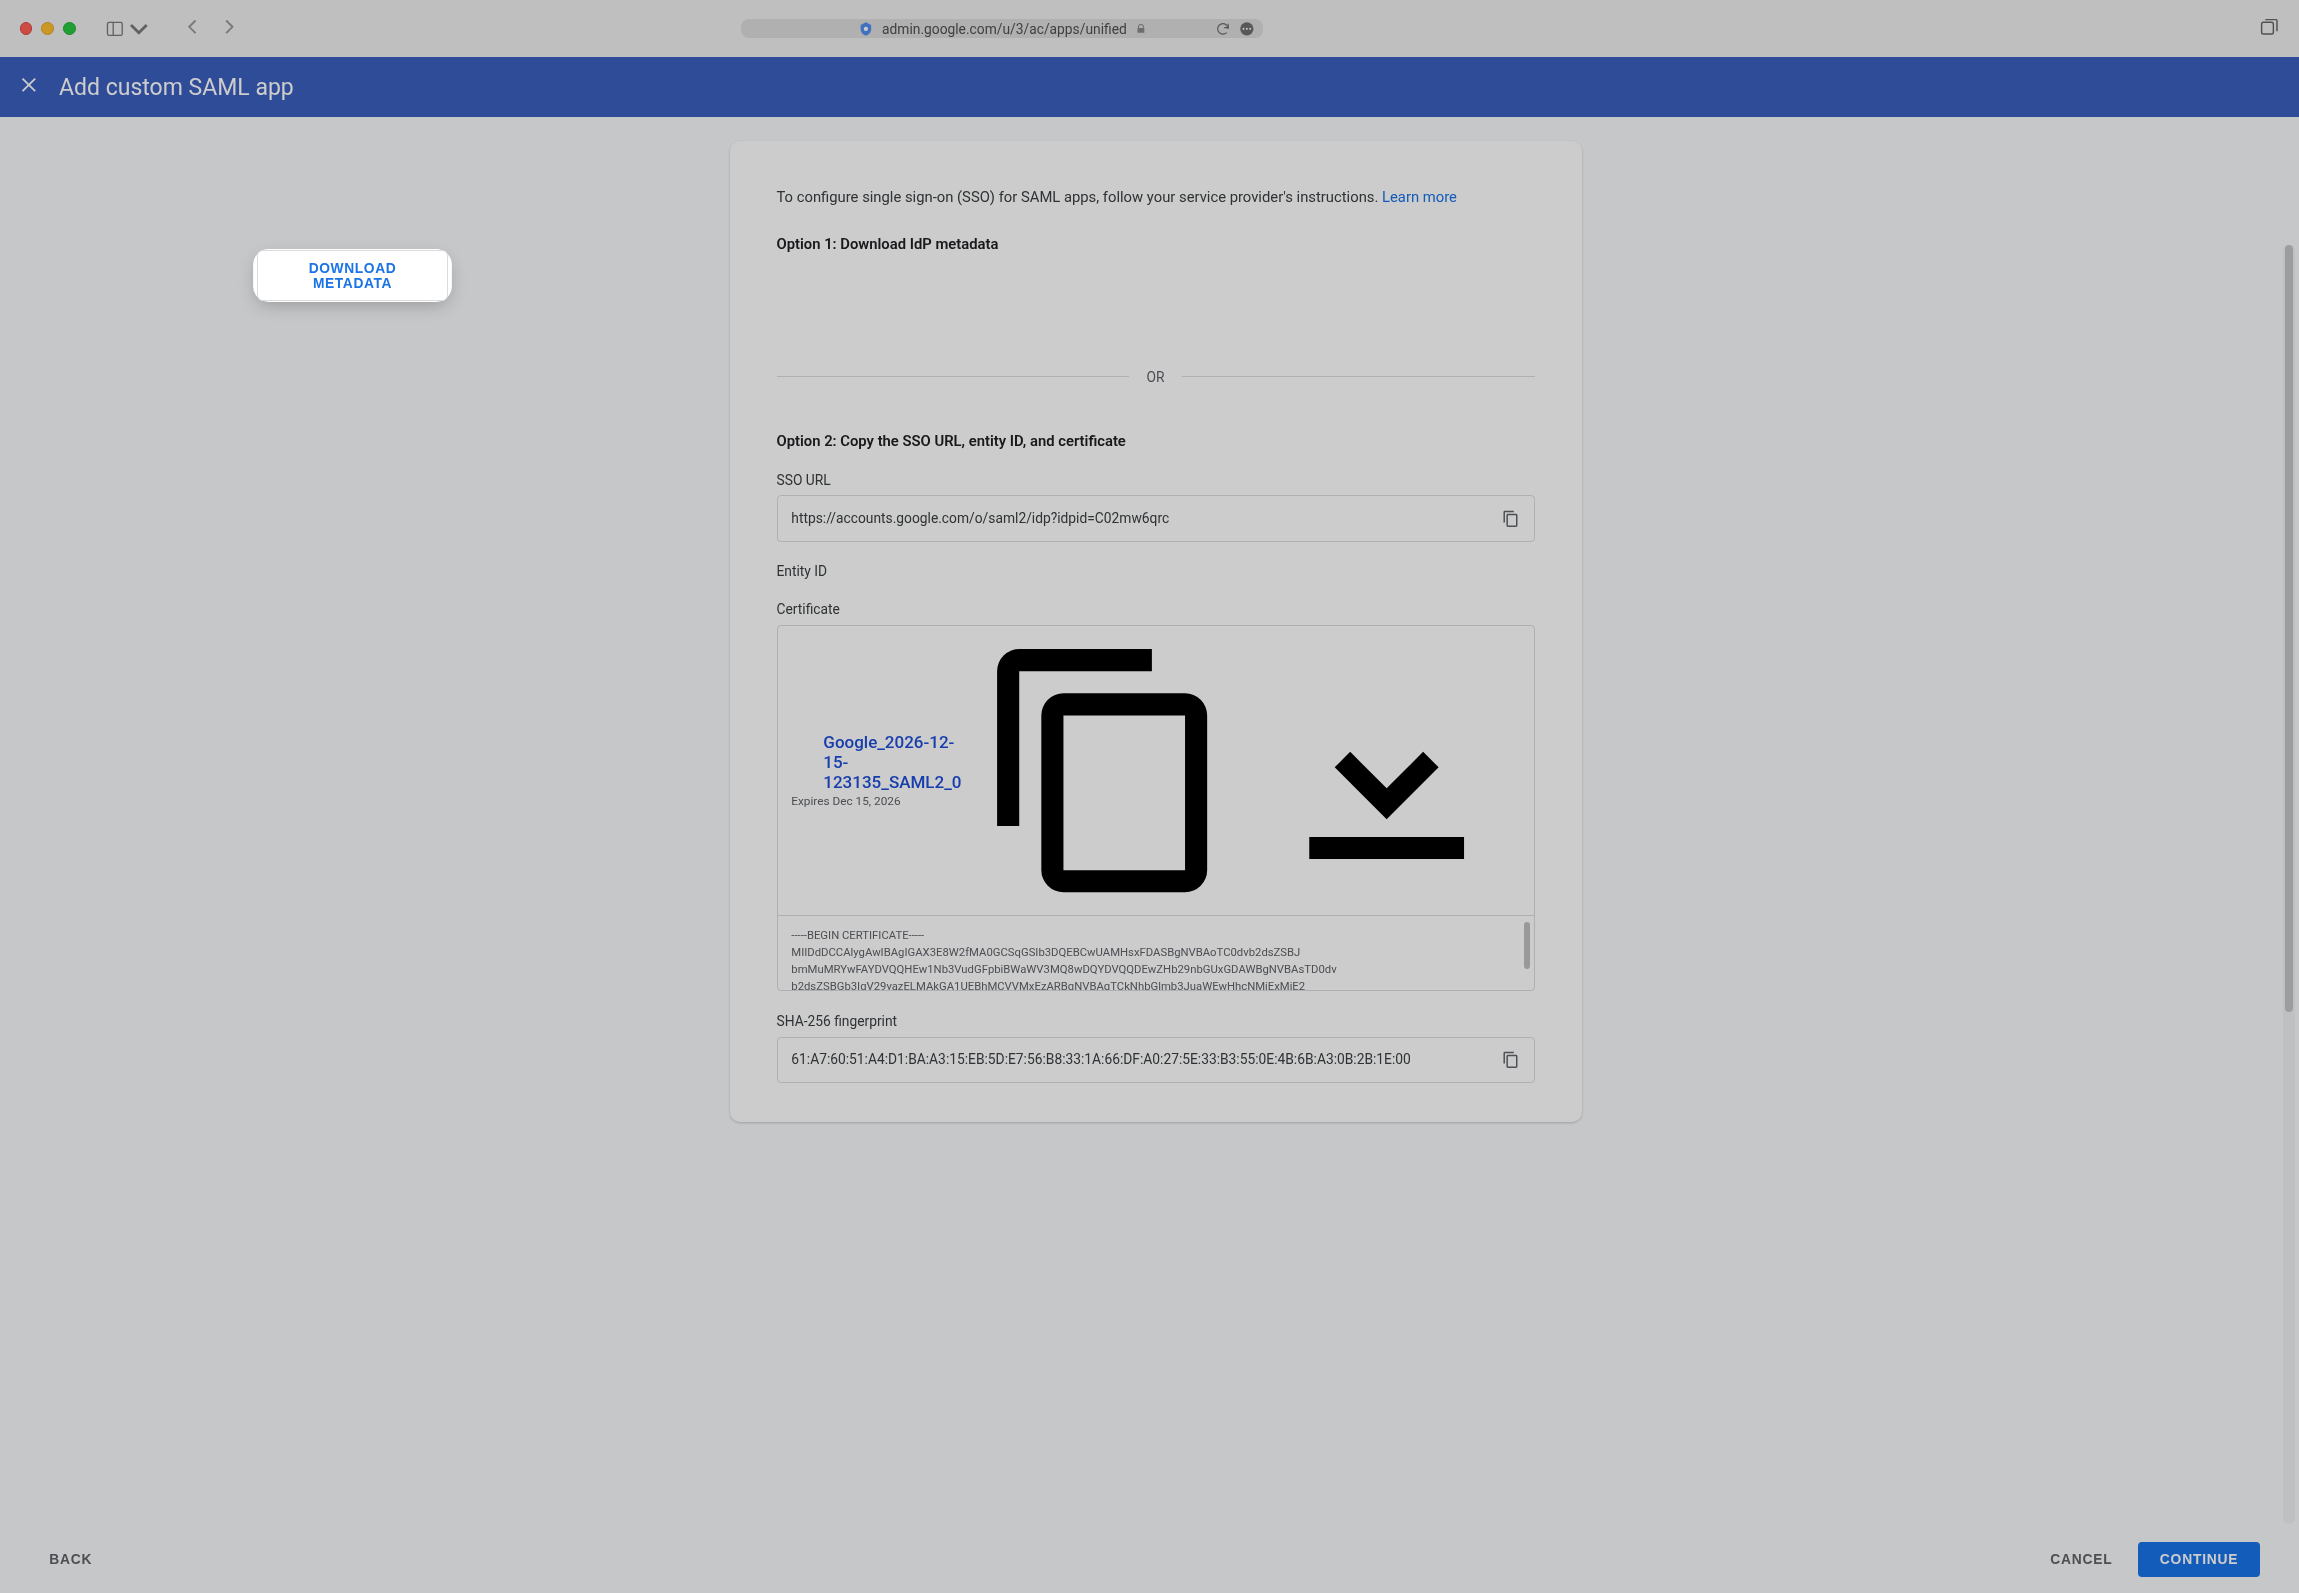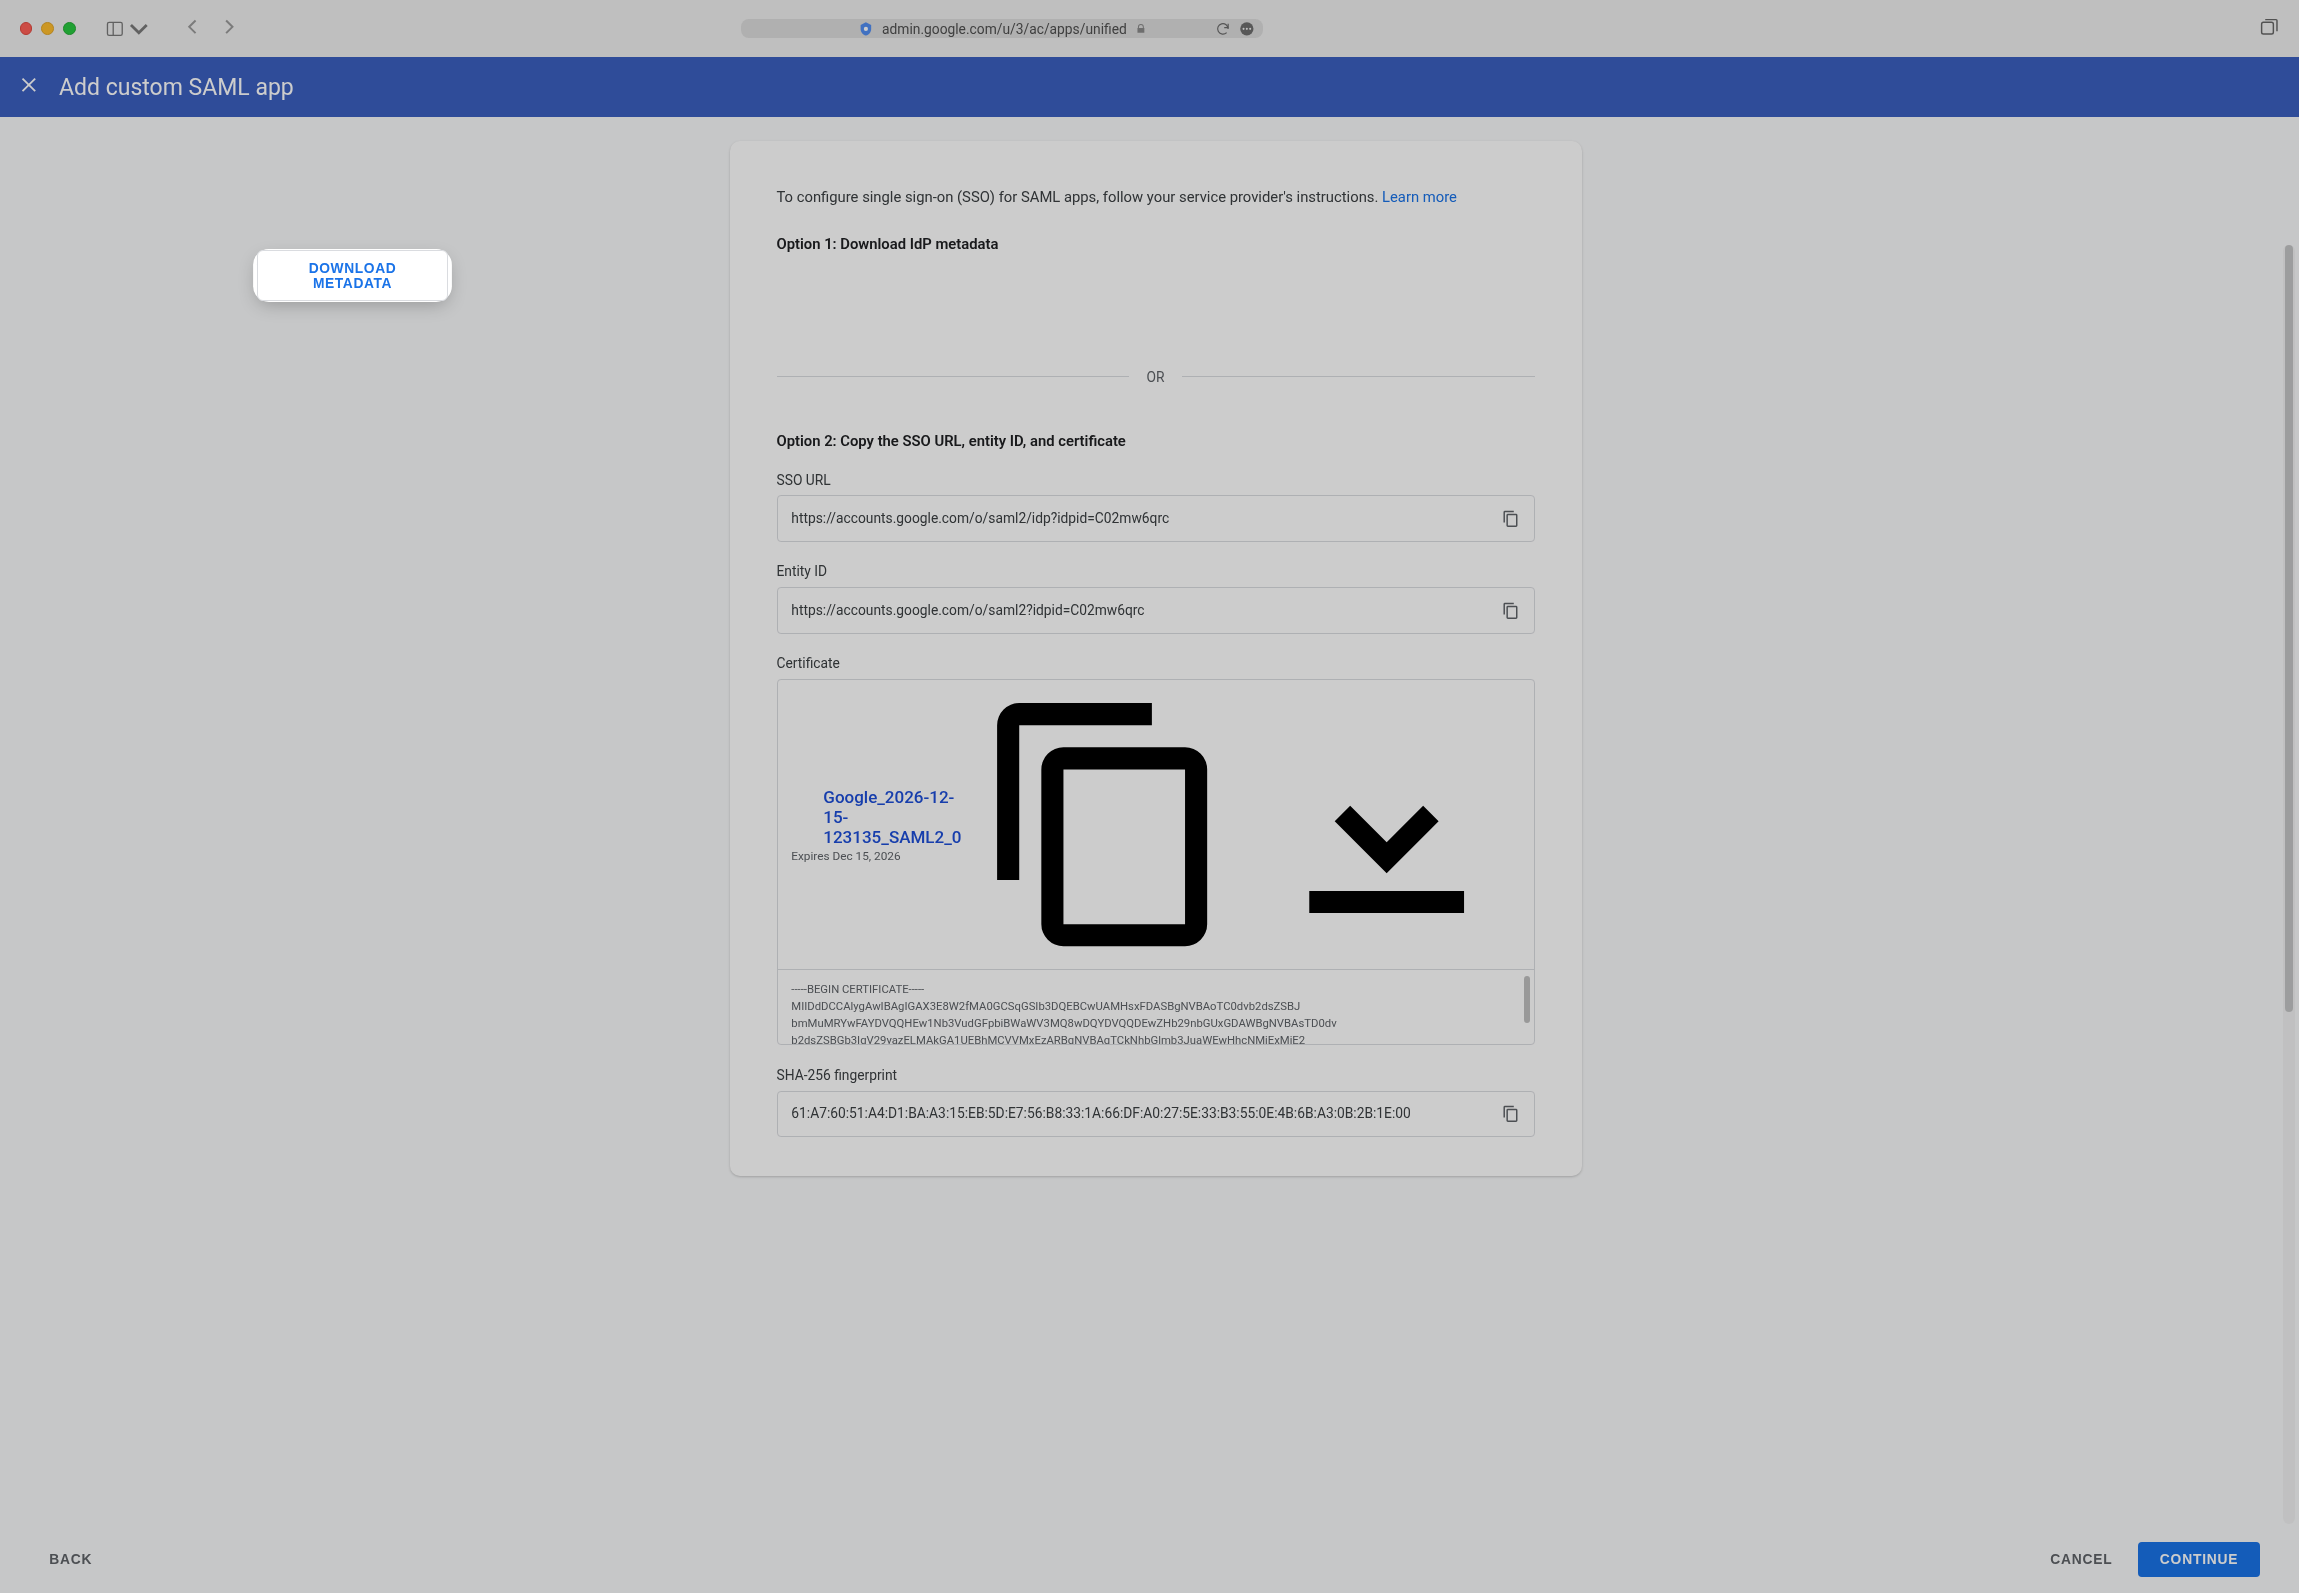--- a/index.html
+++ b/index.html
@@ -293,26 +293,20 @@
 
     <div class="field-label">SSO URL</div>
     <div class="ro-field">
       <span class="val">https://accounts.google.com/o/saml2/idp?idpid=C02mw6qrc</span>
       <svg class="copy-ic" viewBox="0 0 24 24">
         <path d="M16 1H4a2 2 0 00-2 2v14h2V3h12V1zm3 4H8a2 2 0 00-2 2v14a2 2 0 002 2h11a2 2 0 002-2V7a2 2 0 00-2-2zm0 16H8V7h11v14z"></path>
       </svg>
     </div>
 
     <div class="field-label">Entity ID</div>
-    <div class="ro-field">
-      <span class="val">https://accounts.google.com/o/saml2?idpid=C02mw6qrc</span>
-      <svg class="copy-ic" viewBox="0 0 24 24">
-        <path d="M16 1H4a2 2 0 00-2 2v14h2V3h12V1zm3 4H8a2 2 0 00-2 2v14a2 2 0 002 2h11a2 2 0 002-2V7a2 2 0 00-2-2zm0 16H8V7h11v14z"></path>
-      </svg>
-    </div>
 
     <div class="field-label">Certificate</div>
     <div class="cert-box">
       <div class="cert-head">
         <div class="info">
           <div class="name">Google_2026-12-15-123135_SAML2_0</div>
           <div class="exp">Expires Dec 15, 2026</div>
         </div>
         <svg class="copy-ic" viewBox="0 0 24 24">
           <path d="M16 1H4a2 2 0 00-2 2v14h2V3h12V1zm3 4H8a2 2 0 00-2 2v14a2 2 0 002 2h11a2 2 0 002-2V7a2 2 0 00-2-2zm0 16H8V7h11v14z"></path>

